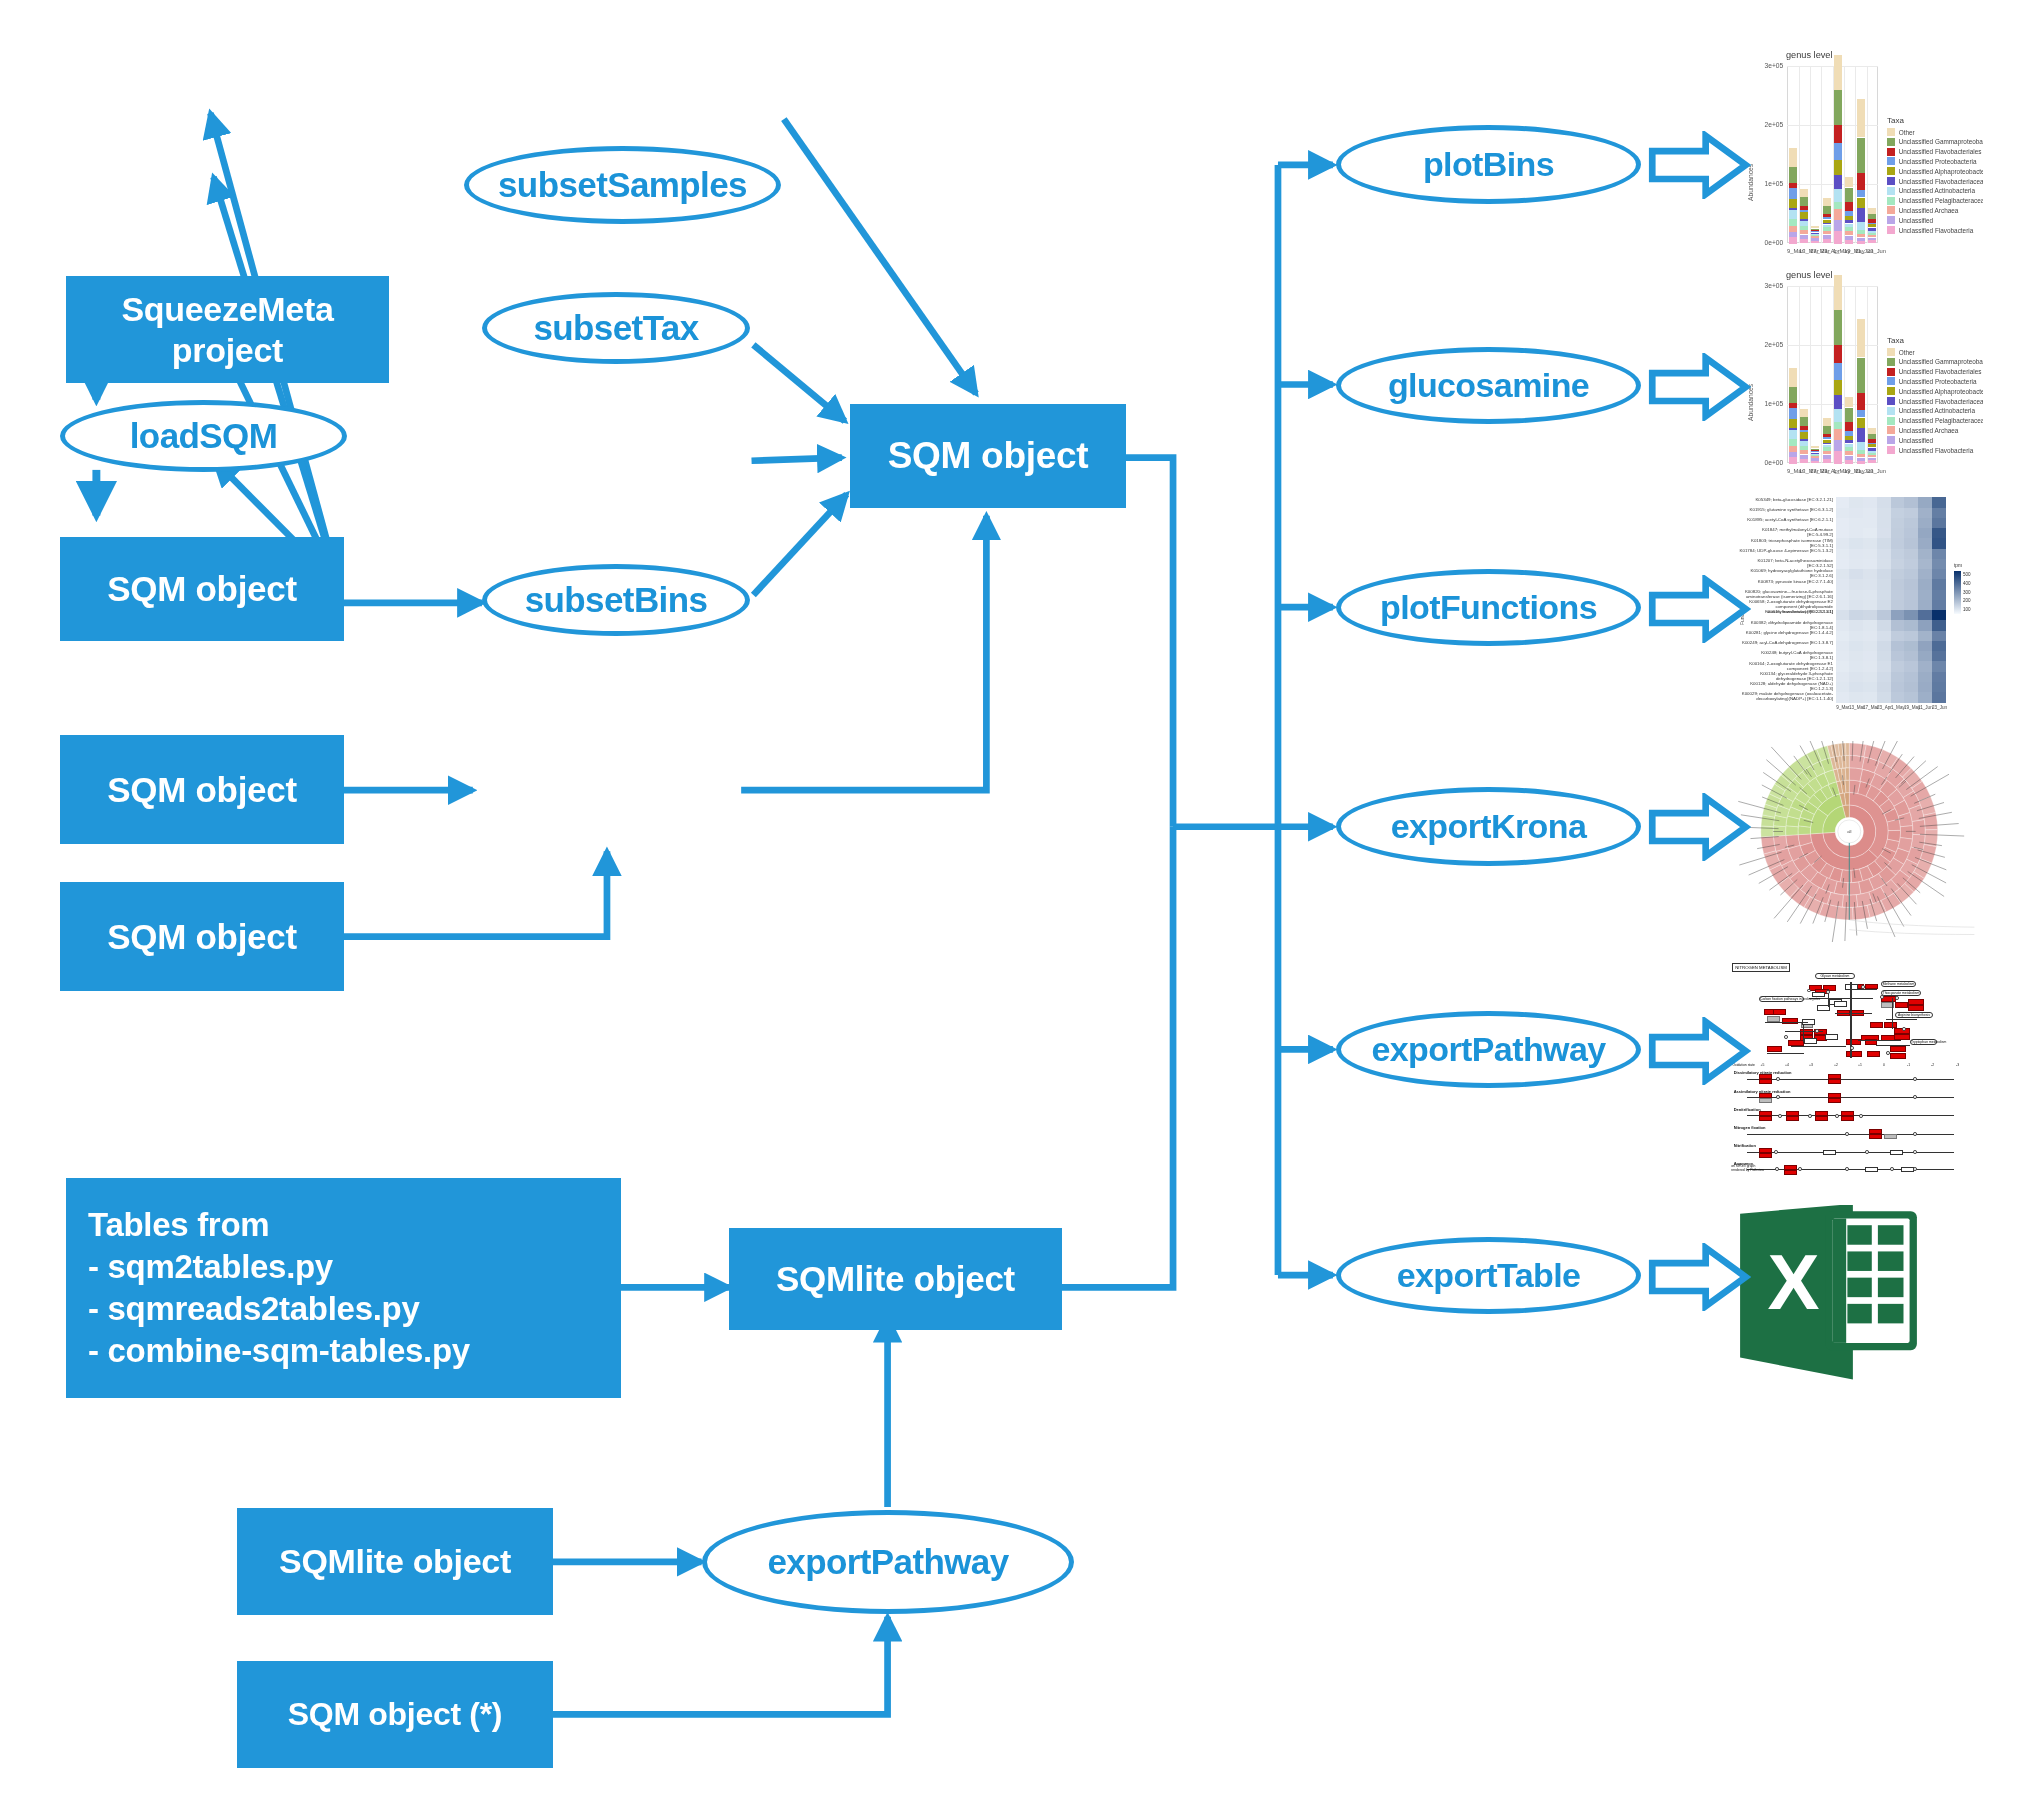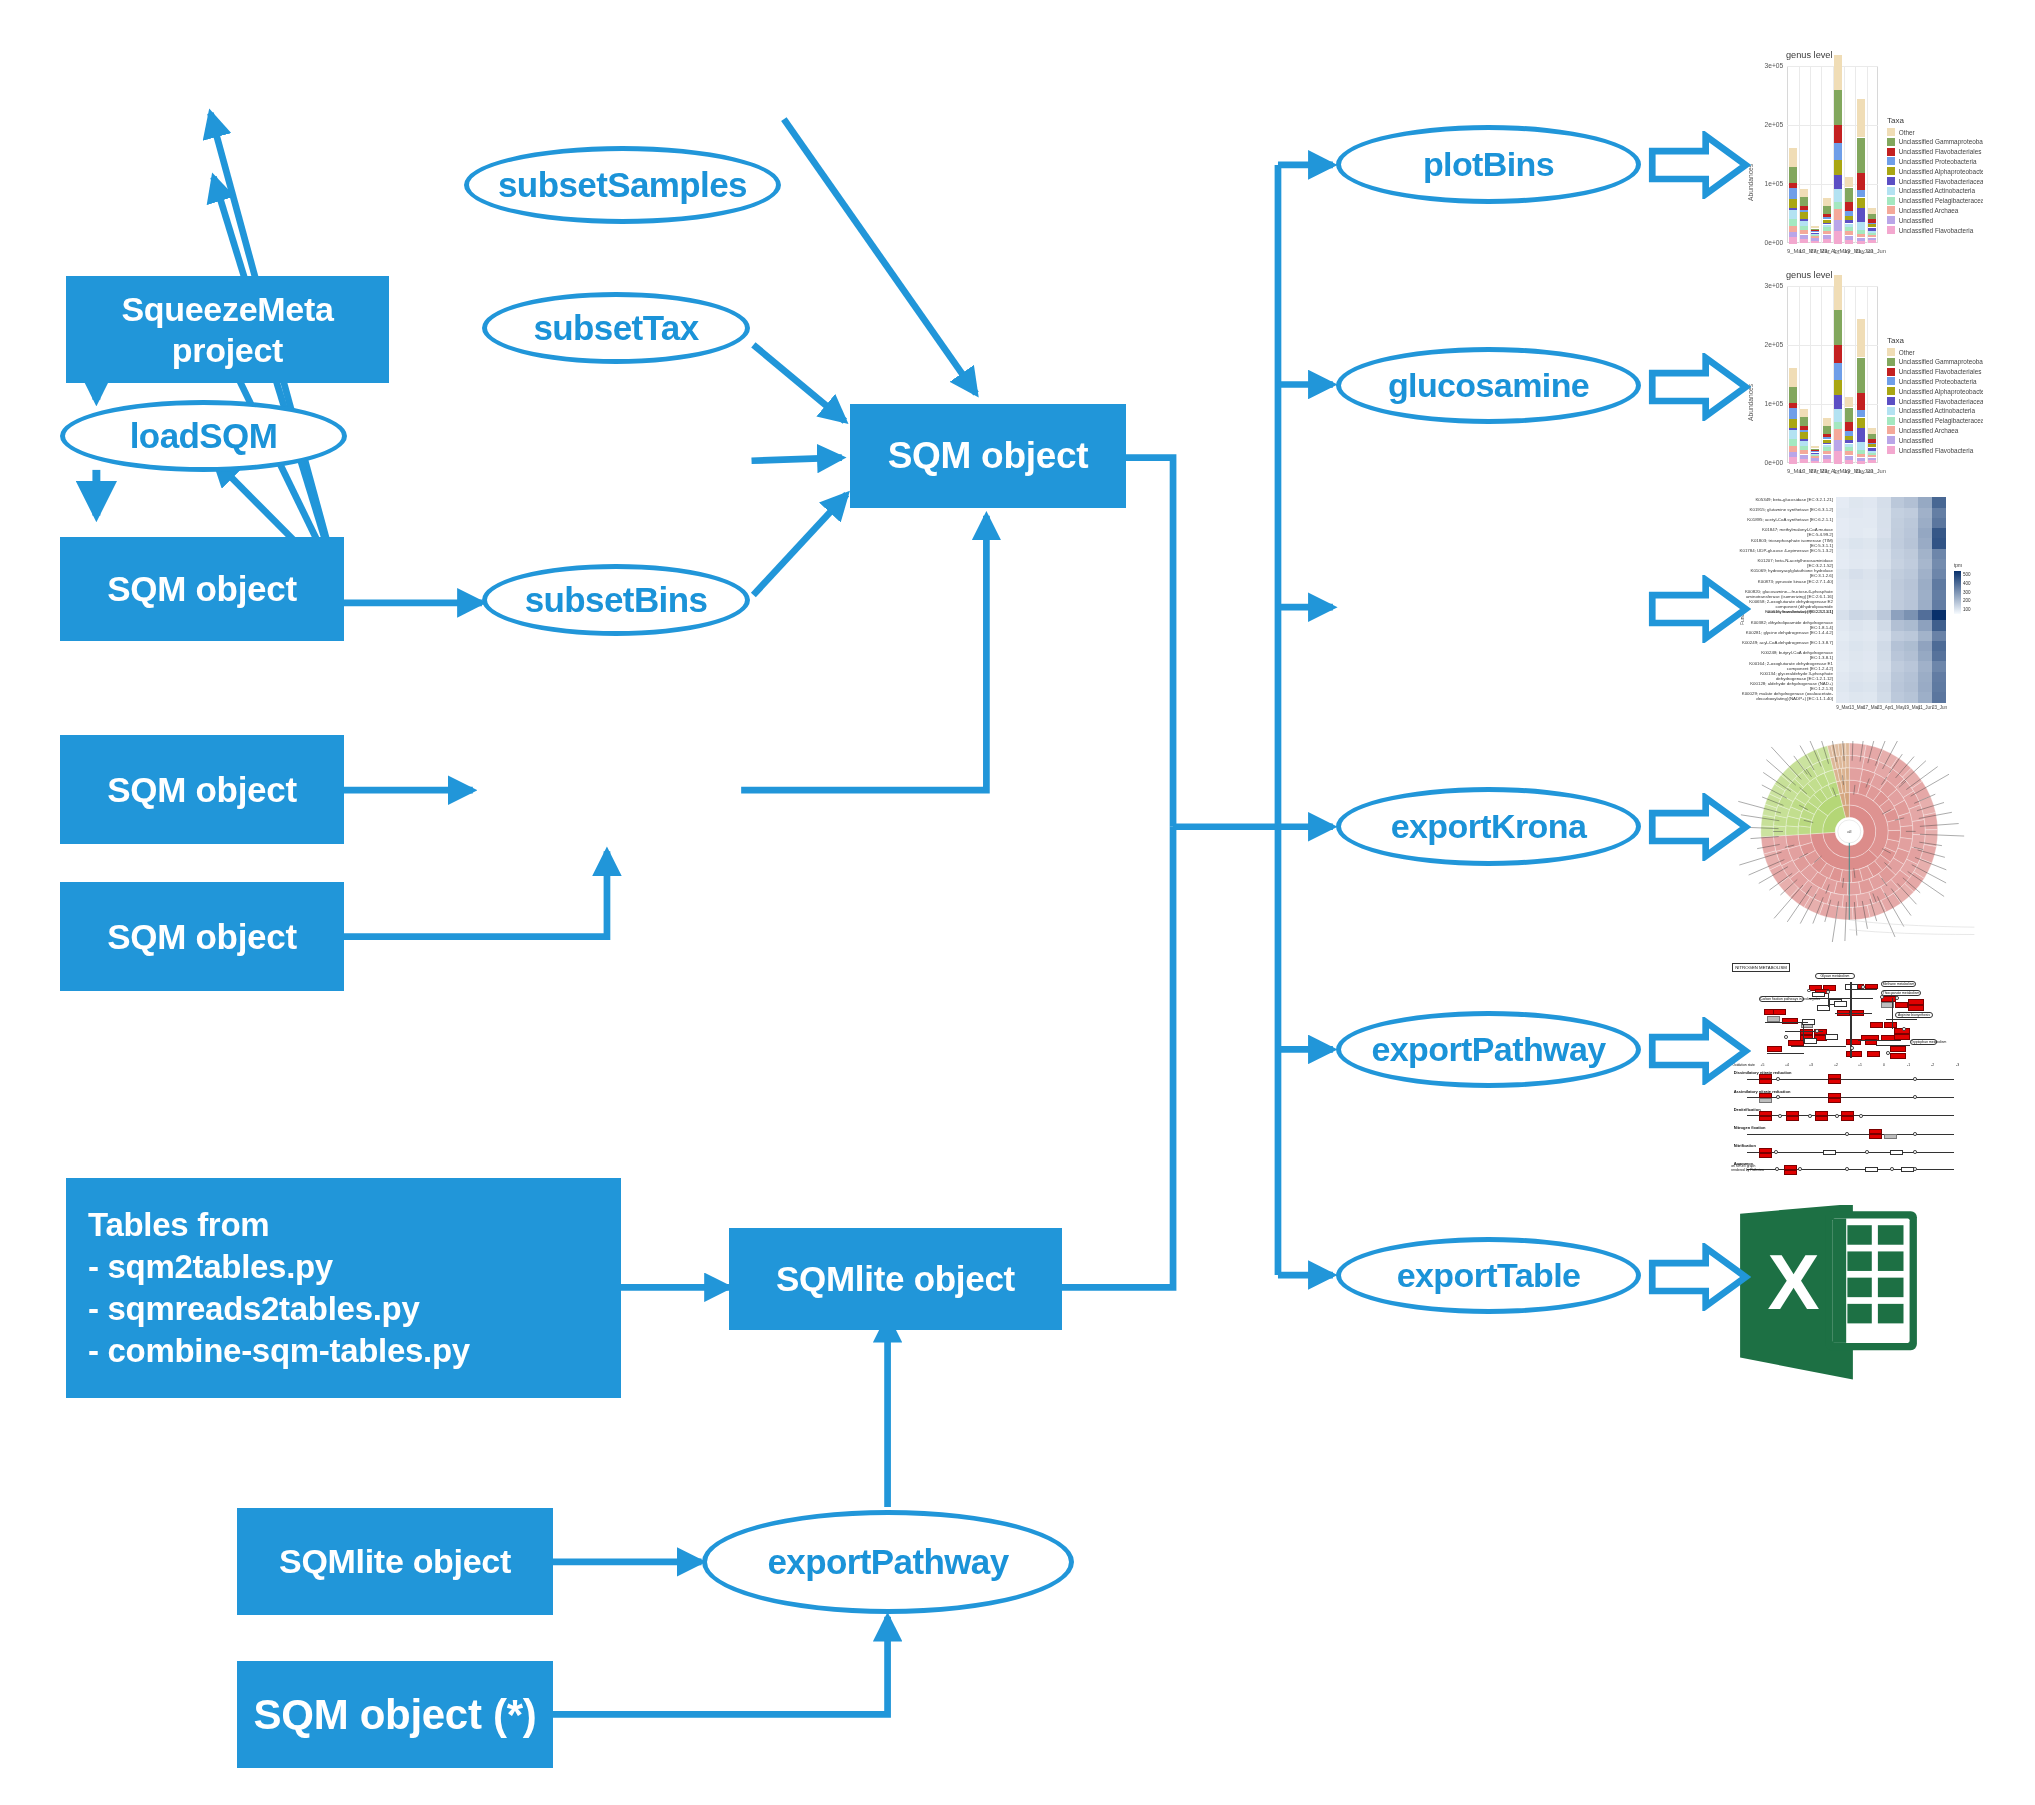--- a/index.html
+++ b/index.html
@@ -228,21 +228,21 @@
     <span>Tables from
 - sqm2tables.py
 - sqmreads2tables.py
 - combine-sqm-tables.py</span>
   </div>
 
   <div class="box" style="left:237px; top:1508px; width:316px; height:107px; font-size:34px;">
     <span>SQMlite object</span>
   </div>
 
-  <div class="box" style="left:237px; top:1661px; width:316px; height:107px; font-size:42px;justify-content:center;">
+  <div class="box" style="left:237px; top:1661px; width:316px; height:107px; font-size:32px;justify-content:center;">
     <span>SQM object (*)</span>
   </div>
 
   <div class="oval" style="left:464px; top:146px; width:317px; height:78px; font-size:35px;">
     <span>subsetSamples</span>
   </div>
   <div class="oval" style="left:482px; top:292px; width:268px; height:72px; font-size:35px;">
     <span>subsetTax</span>
   </div>
   <div class="oval" style="left:482px; top:564px; width:268px; height:72px; font-size:35px;">
@@ -259,20 +259,23 @@
   </div>
   <div class="box" style="left:729px; top:1228px; width:333px; height:102px; font-size:35px;">
     <span>SQMlite object</span>
   </div>
 
   <div class="oval" style="left:1336px; top:125px; width:305px; height:79px; font-size:34px;">
     <span>plotBins</span>
   </div>
   <div class="oval" style="left:1336px; top:347px; width:305px; height:77px; font-size:34px;">
     <span>glucosamine</span>
+  </div>
+  <div class="oval" style="left:1336px; top:569px; width:305px; height:77px; font-size:34px;">
+    <span>plotFunctions</span>
   </div>
   <div class="oval" style="left:1336px; top:787px; width:305px; height:79px; font-size:34px;">
     <span>exportKrona</span>
   </div>
   <div class="oval" style="left:1336px; top:1011px; width:305px; height:77px; font-size:34px;">
     <span>exportPathway</span>
   </div>
   <div class="oval" style="left:1336px; top:1237px; width:305px; height:77px; font-size:34px;">
     <span>exportTable</span>
   </div>

